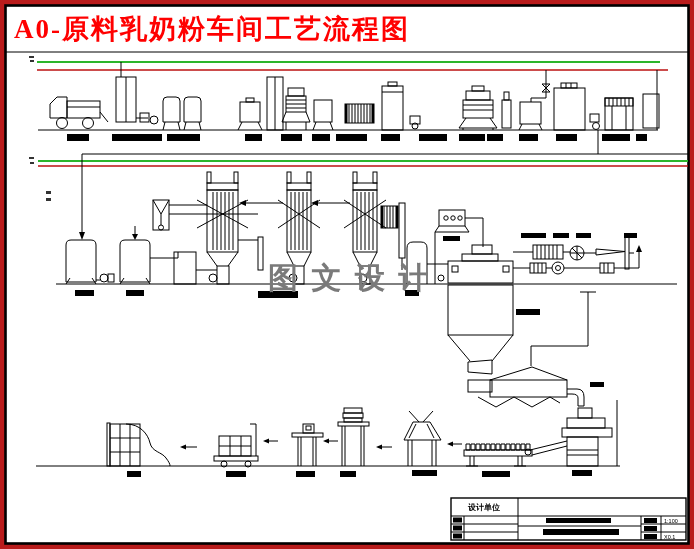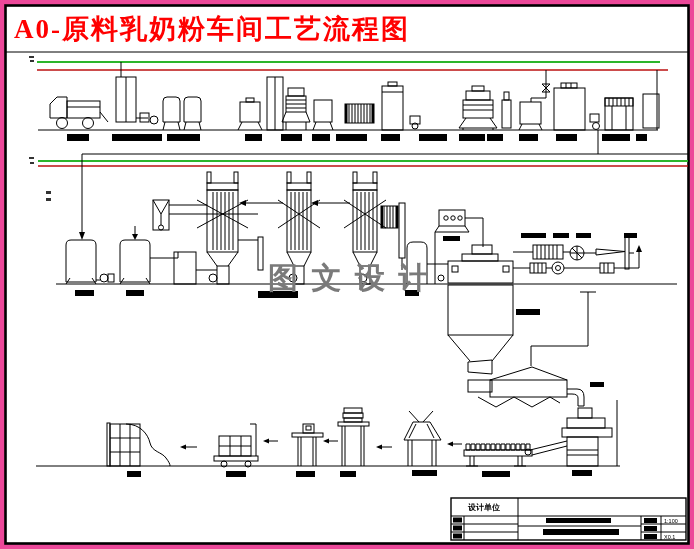--- a/index.html
+++ b/index.html
@@ -1,16 +1,16 @@
 <!DOCTYPE html>
 <html><head>
 <meta charset="utf-8">
 <style>
   html,body{margin:0;padding:0;background:#ffffff;}
-  .sheet{position:relative;width:694px;height:549px;background:#ec4899;overflow:hidden;}
+  .sheet{position:relative;width:694px;height:549px;background:#b91c1c;overflow:hidden;}
   svg{display:block;}
   .s{stroke:#000;fill:none;stroke-width:1;}
   .s2{stroke:#000;fill:none;stroke-width:1.4;}
   .f{fill:#000;stroke:none;}
   .fg{fill:#333;stroke:none;}
   text{font-family:"Liberation Sans",sans-serif;}
   .title-text{font-family:"Liberation Serif",serif;font-weight:bold;font-size:27px;letter-spacing:2px;}
   .wm-text{font-family:"Liberation Serif",serif;font-weight:600;font-size:30px;letter-spacing:3px;}
   .tb-org{font-size:8px;font-weight:bold;fill:#000;}
   .tb-small{font-size:5.5px;fill:#000;}

